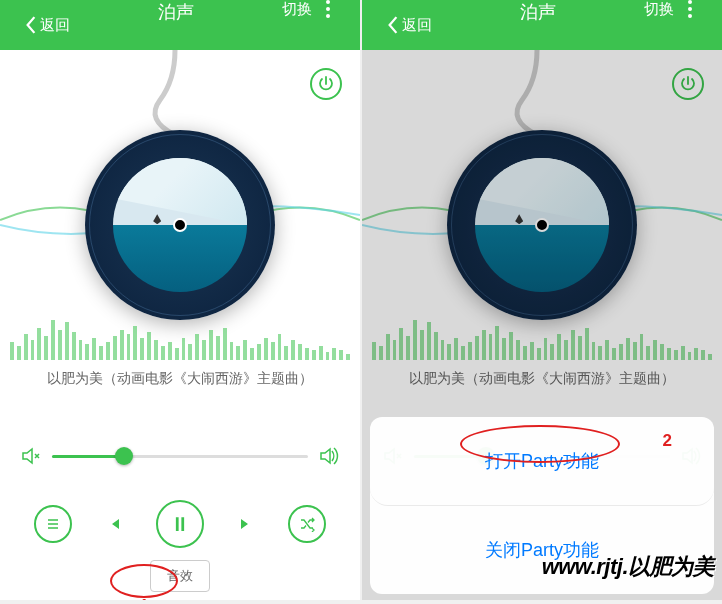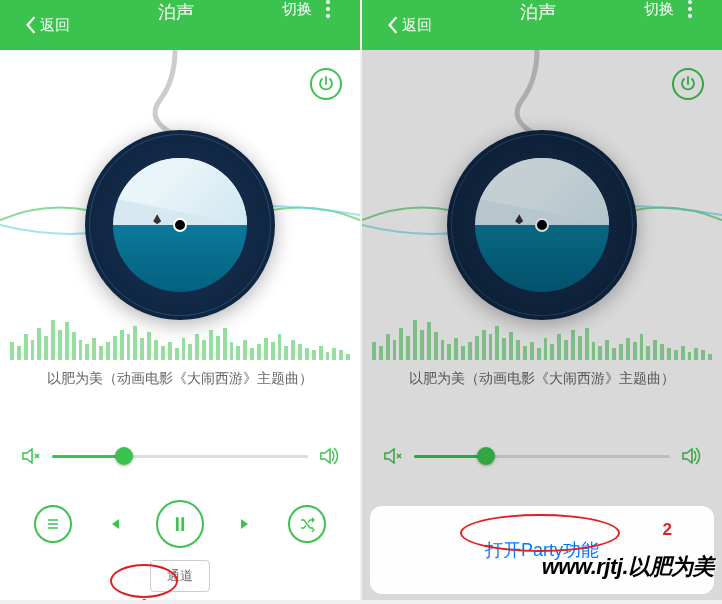--- a/index.html
+++ b/index.html
@@ -184,21 +184,21 @@
               <path d="M12 3v10M3 3l7 5-7 5z" fill="currentColor"></path>
             </svg>
           </div>
         <div class="ctrl-btn">
             <svg viewBox="0 0 16 16">
               <path d="M2 4h3l6 8h3m0-8h-3l-2 2.5M2 12h3l2-2.5M13 2l2 2-2 2m0 6l2 2-2 2" stroke="currentColor" stroke-width="1.3" fill="none"></path>
             </svg>
           </div>
       </div>
       <div class="bottom-tabs">
-        <div class="tab-btn">通道</div>
+        <div class="tab-btn">音效</div>
       </div>
       <div class="annotation anno-1"></div>
       <div class="anno-1-label">1</div>
       <div class="bottom-bar"></div>
     </div>
   </div>
 
   <div class="screen">
     <div class="header">
       <div class="back">
@@ -303,19 +303,20 @@
           </svg>
       </div>
       <div class="overlay"></div>
       <div class="action-sheet">
         <div class="sheet-group">
           <div class="sheet-item">
             <span>打开Party功能</span>
             <div class="annotation anno-2"></div>
             <span class="anno-2-label">2</span>
           </div>
+          <div class="sheet-item">关闭Party功能</div>
         </div>
       </div>
     </div>
   </div>
 </div>
 
 <div class="watermark">www.rjtj.以肥为美</div>
 
 </body></html>

